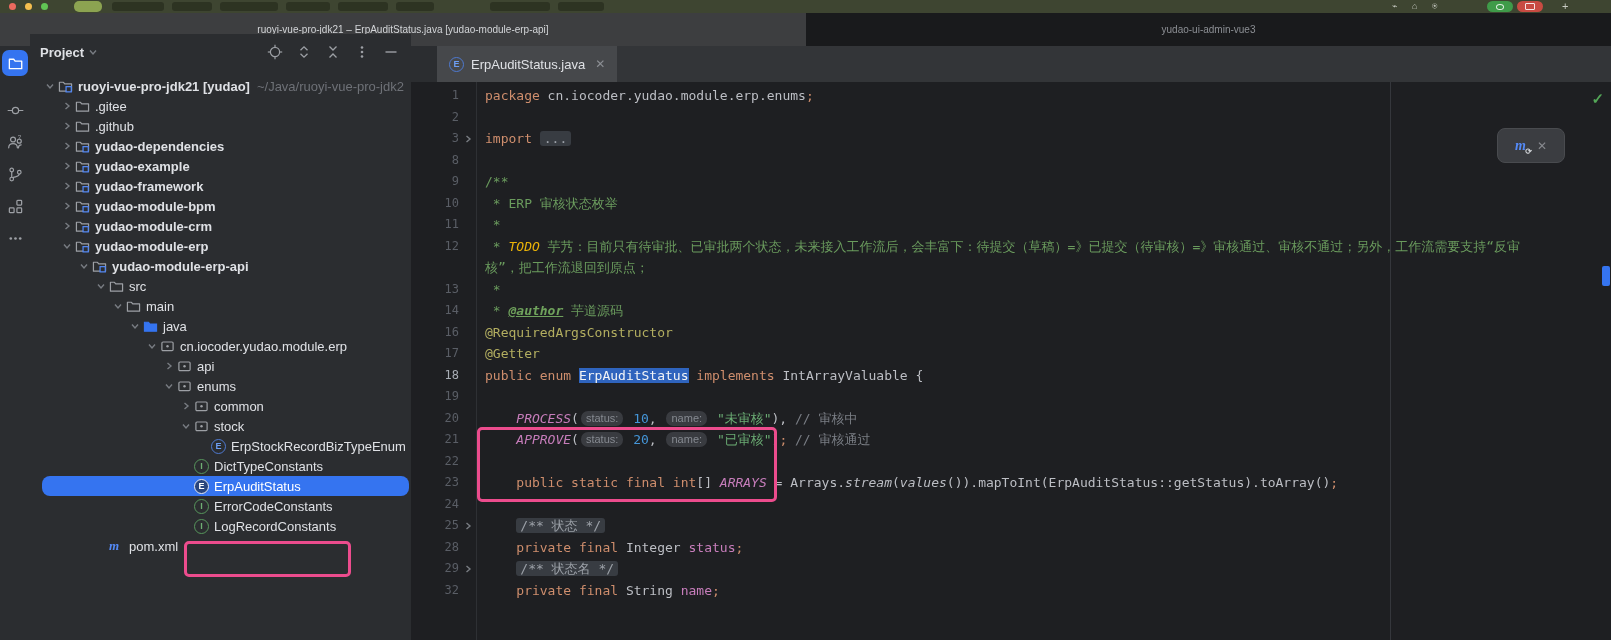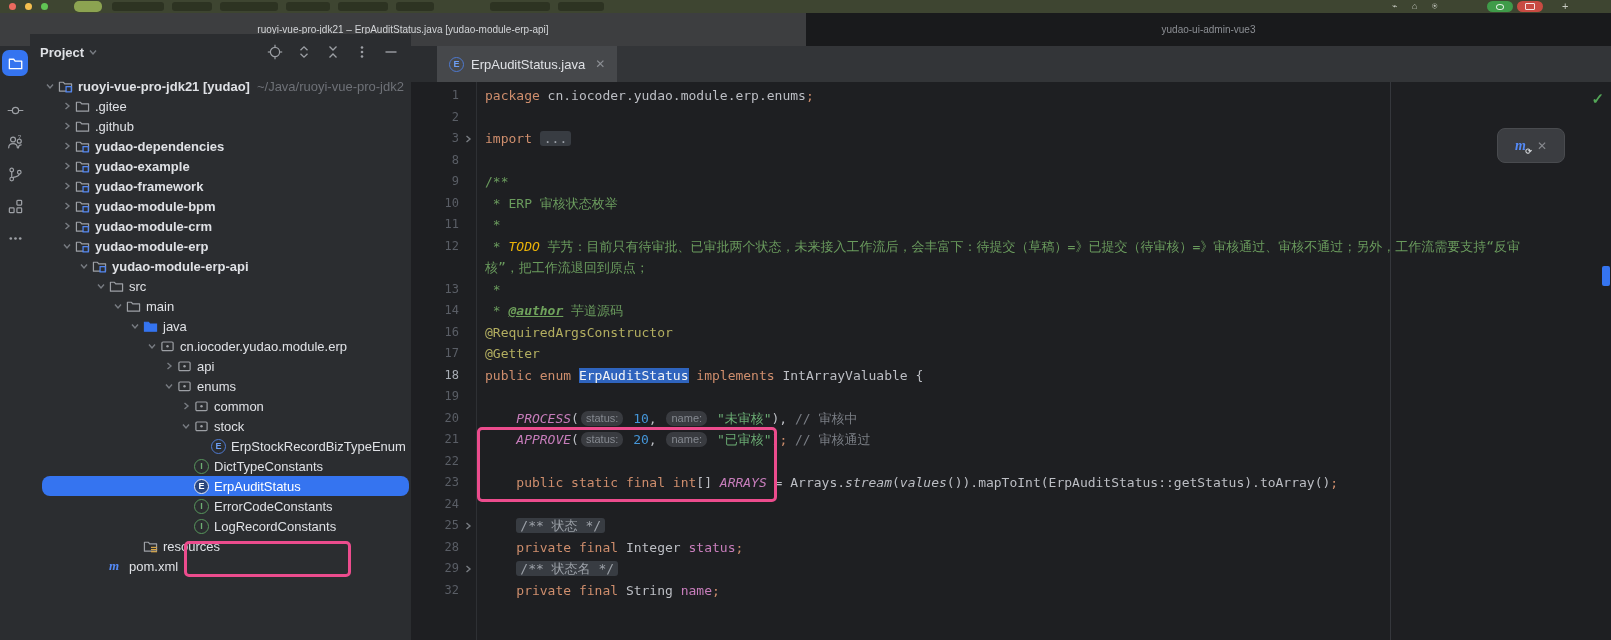--- a/index.html
+++ b/index.html
@@ -536,34 +536,20 @@
           </span>
           <span class="tlabel">ErrorCodeConstants</span>
         </div>
         <div class="tree-row" style="padding-left: 136px;">
           <span class="tchev"></span>
           <span class="ticon">
             <span class="cic int">I</span>
           </span>
           <span class="tlabel">LogRecordConstants</span>
         </div>
-        <div class="tree-row" style="padding-left: 85px;">
-          <span class="tchev"></span>
-          <span class="ticon">
-            <svg width="15" height="14" viewBox="0 0 16 15">
-              <path d="M1.5 13v-9.5h4.3l1.4 1.8h7.3V13z" stroke="#9DA0A5" stroke-width="1.3" fill="none" stroke-linecap="round" stroke-linejoin="round"></path>
-              <g stroke="#D5A54A" stroke-width="1.3">
-                <line x1="8.5" y1="9" x2="15" y2="9"></line>
-                <line x1="8.5" y1="11.3" x2="15" y2="11.3"></line>
-                <line x1="8.5" y1="13.6" x2="15" y2="13.6"></line>
-              </g>
-            </svg>
-          </span>
-          <span class="tlabel">resources</span>
-        </div>
         <div class="tree-row" style="padding-left: 51px;">
           <span class="tchev"></span>
           <span class="ticon">
             <span class="mvn">m</span>
           </span>
           <span class="tlabel">pom.xml</span>
         </div>
       </div>
   </div>
 

